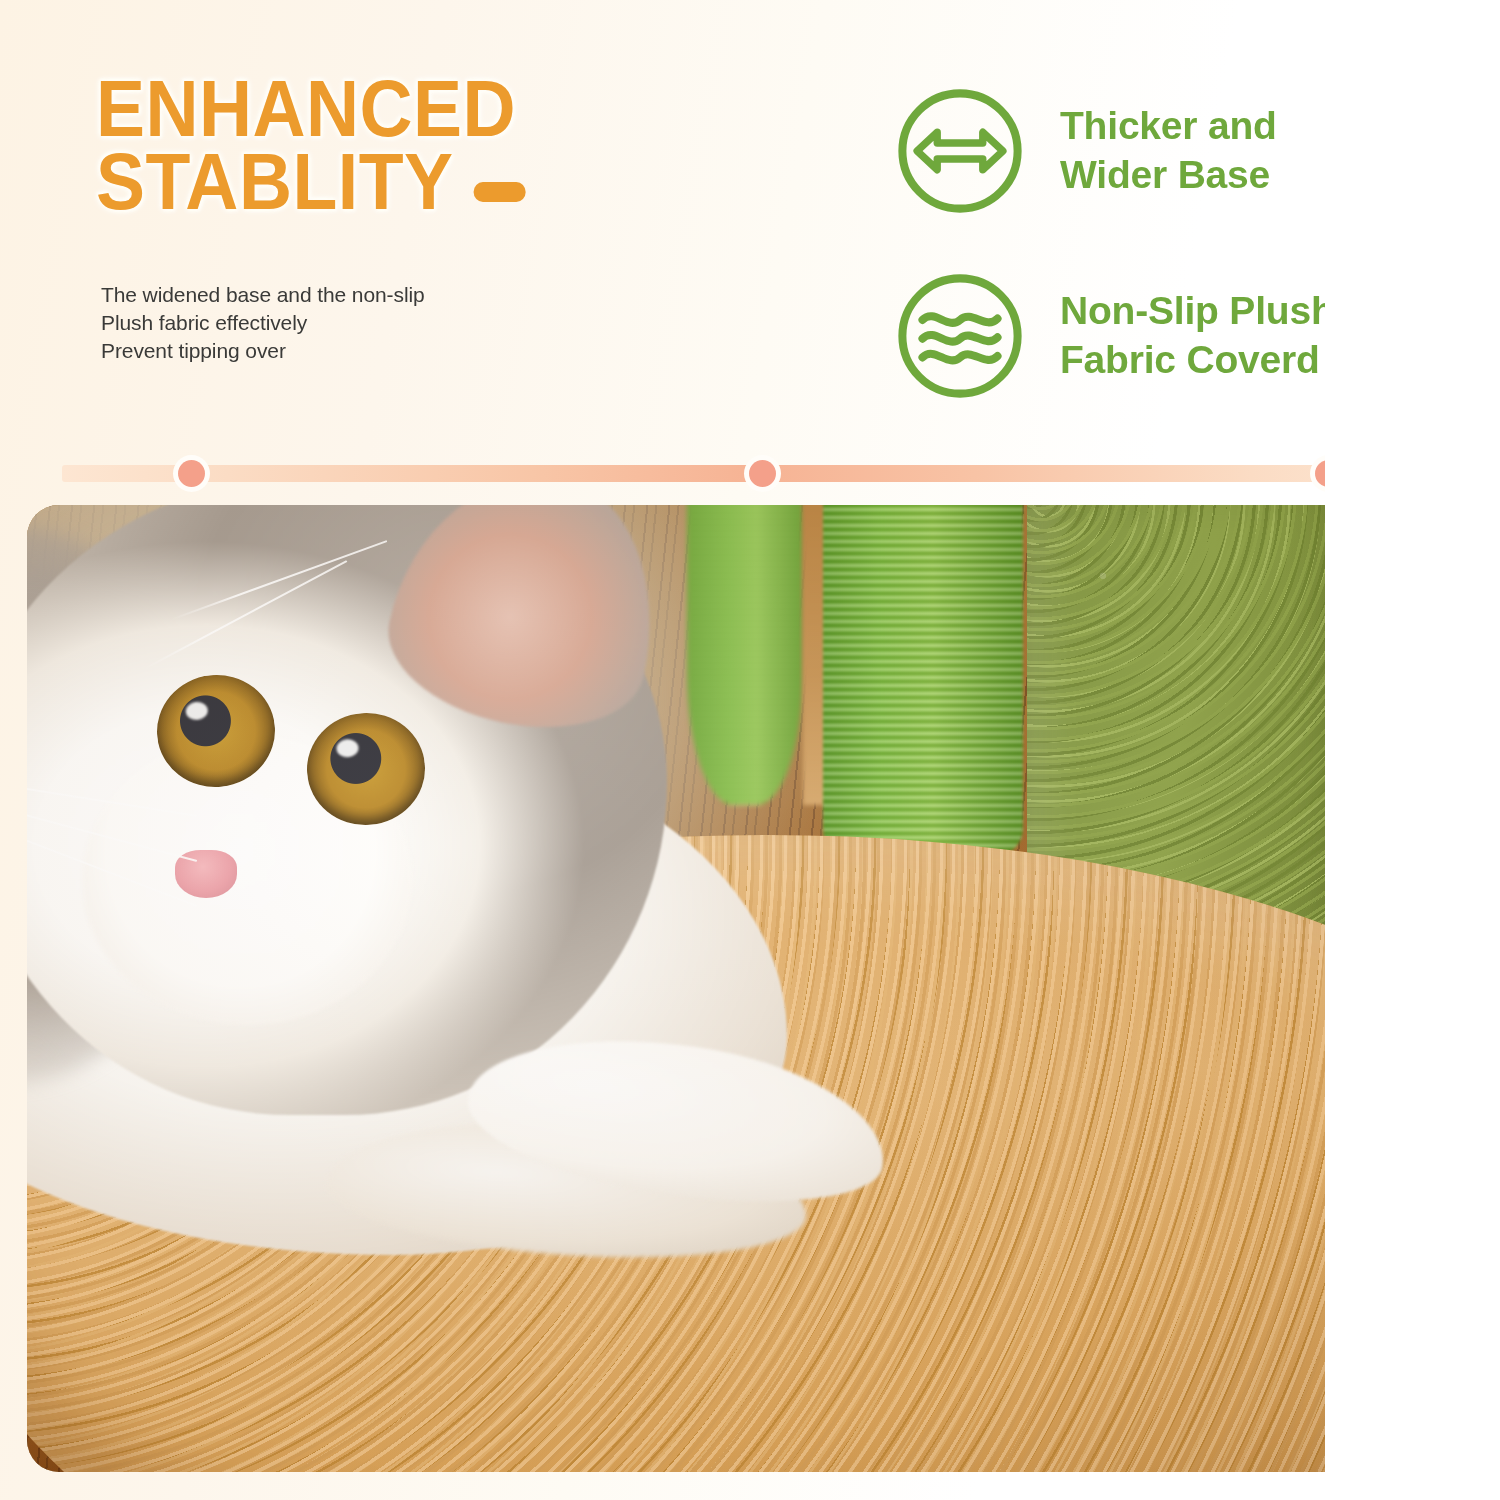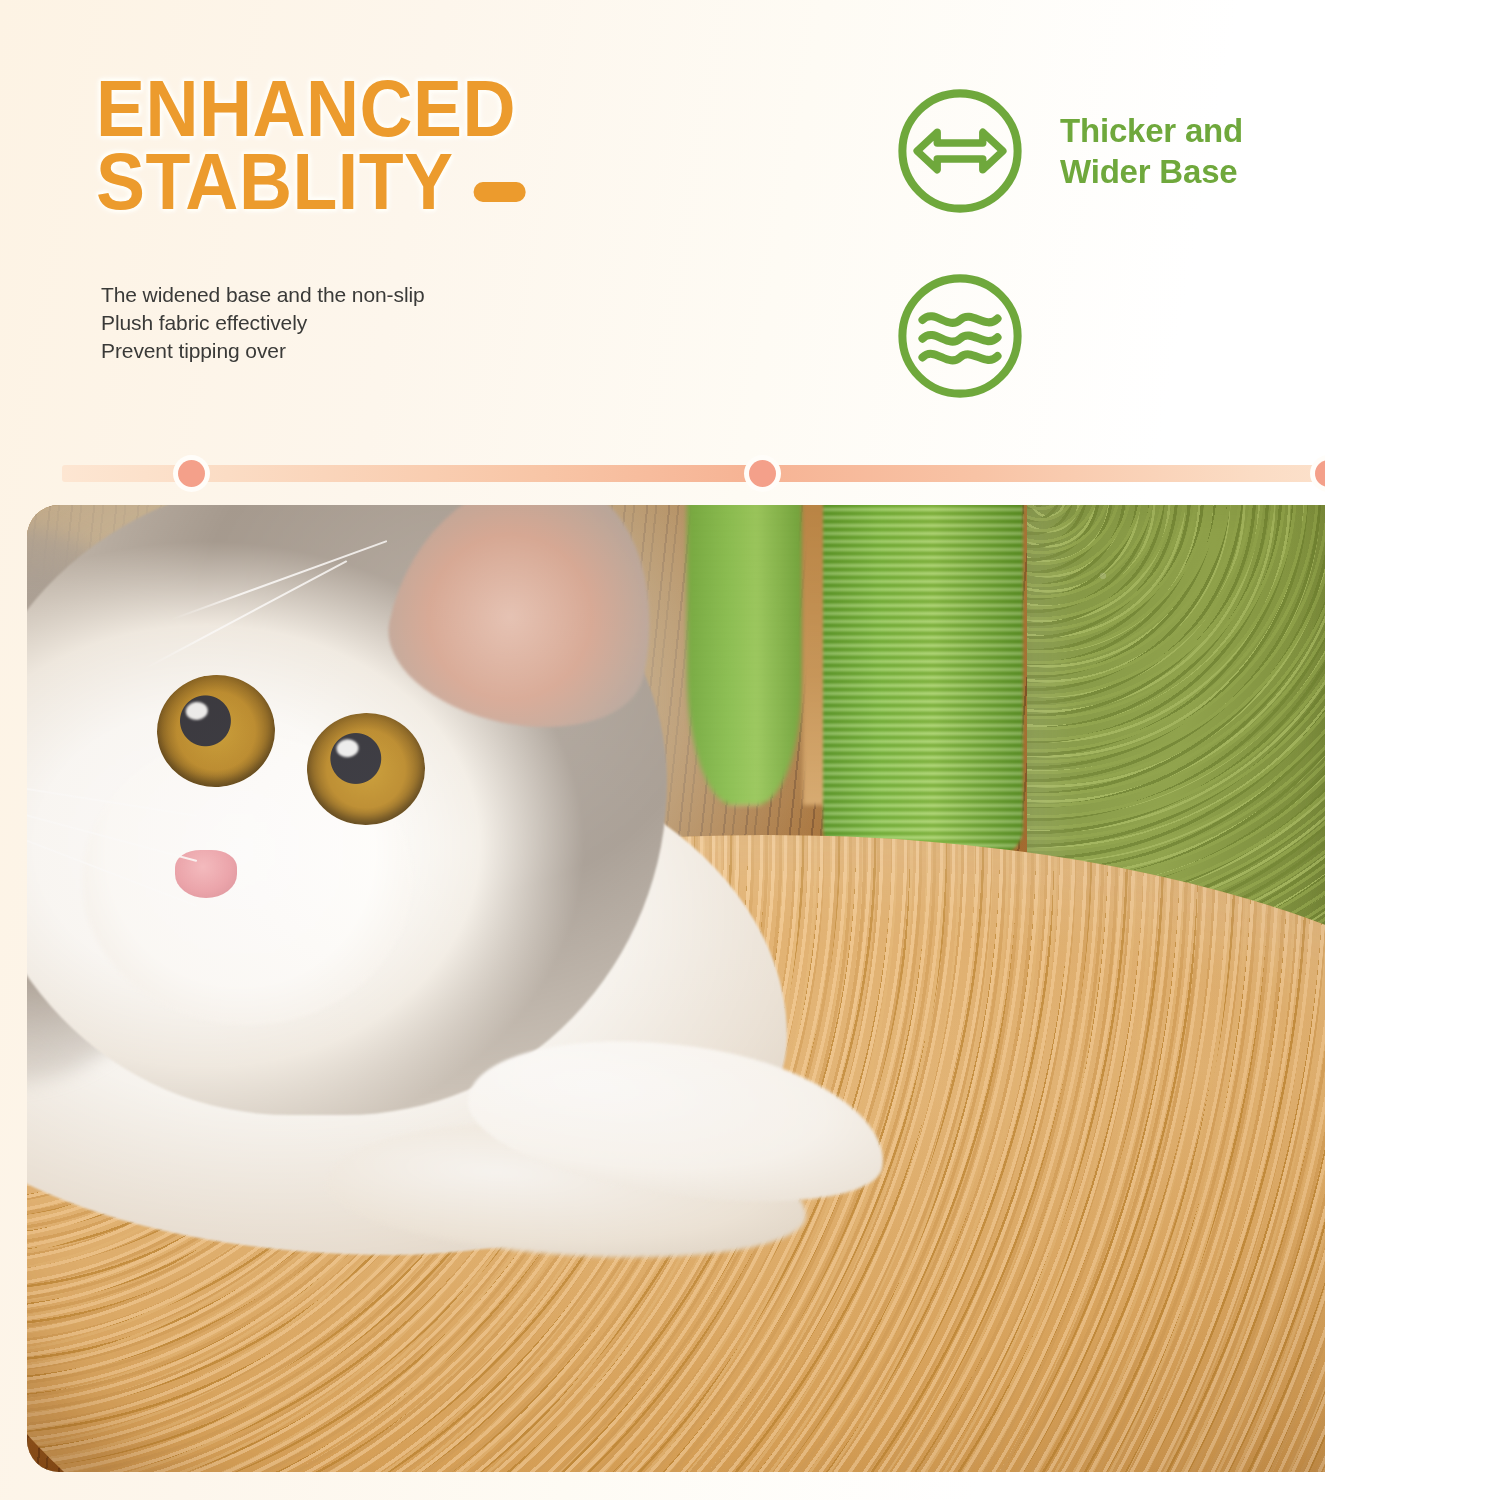--- a/index.html
+++ b/index.html
@@ -87,21 +87,21 @@
   }
   .feature-row + .feature-row { margin-top: 35px; }
 
   .feature-icon {
     width: 134px;
     height: 134px;
     flex: none;
     display: block;
   }
   .feature-label {
-    font-size: 33px;
+    font-size: 39px;
     line-height: 1.25;
     font-weight: bold;
     color: #6fa83c;
     letter-spacing: -0.2px;
     white-space: pre-line;
   }
 
   
   .divider {
     position: absolute;
@@ -397,20 +397,22 @@
 Wider Base</div>
       </div>
 
       <div class="feature-row">
         <svg class="feature-icon" viewBox="0 0 100 100">
           <circle cx="50" cy="50" r="43" fill="none" stroke="#6fa83c" stroke-width="6"></circle>
           <path d="M22 38 C31 29, 41 46, 50 38 C59 30, 69 46, 78 37" fill="none" stroke="#6fa83c" stroke-width="6" stroke-linecap="round"></path>
           <path d="M22 52 C31 43, 41 60, 50 52 C59 44, 69 60, 78 51" fill="none" stroke="#6fa83c" stroke-width="6" stroke-linecap="round"></path>
           <path d="M22 66 C31 57, 41 74, 50 66 C59 58, 69 74, 78 65" fill="none" stroke="#6fa83c" stroke-width="6" stroke-linecap="round"></path>
         </svg>
+        <div class="feature-label">Non-Slip Plush
+Fabric Coverd</div>
       </div>
 
     </div>
   </div>
 
   <div class="divider">
     <div class="divider-bar"></div>
     <div class="divider-dot" style="left:8.4%"></div>
     <div class="divider-dot" style="left:49.7%"></div>
     <div class="divider-dot" style="left:90.6%"></div>

